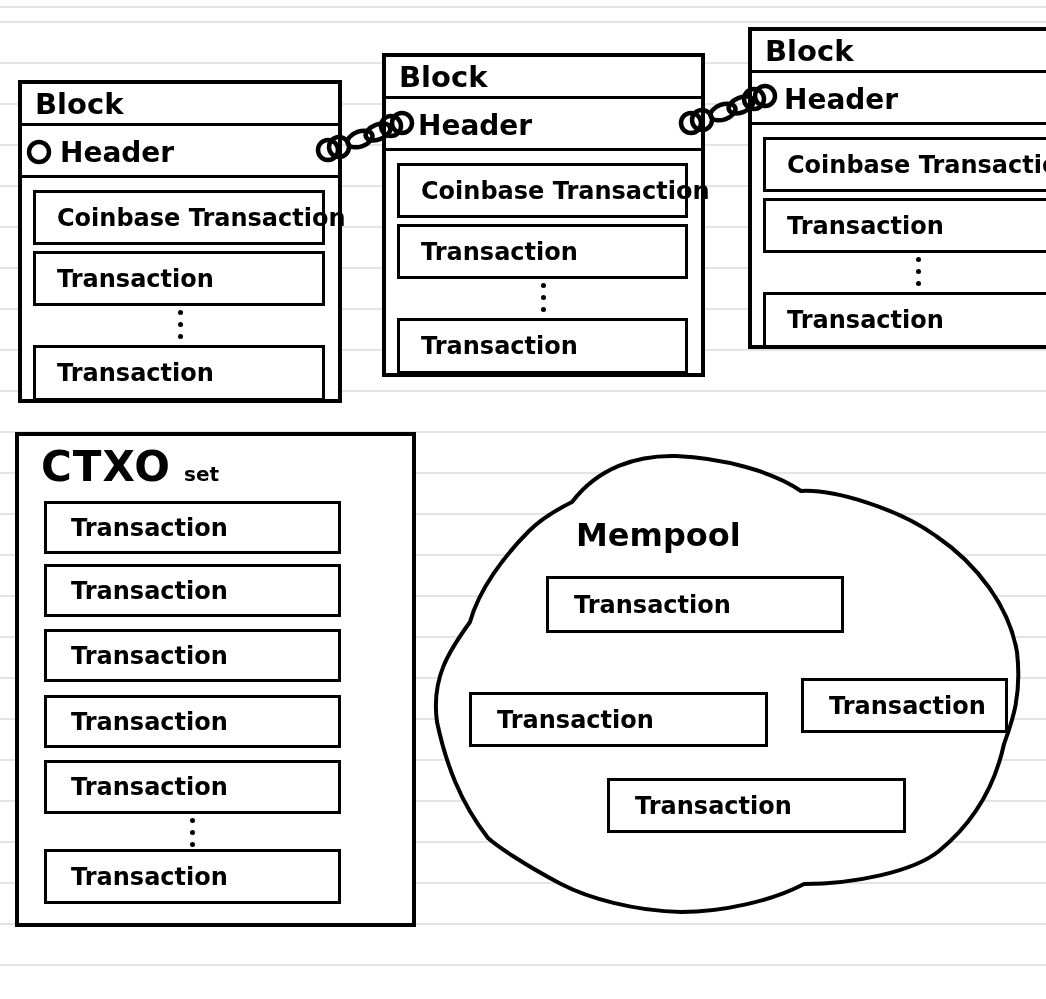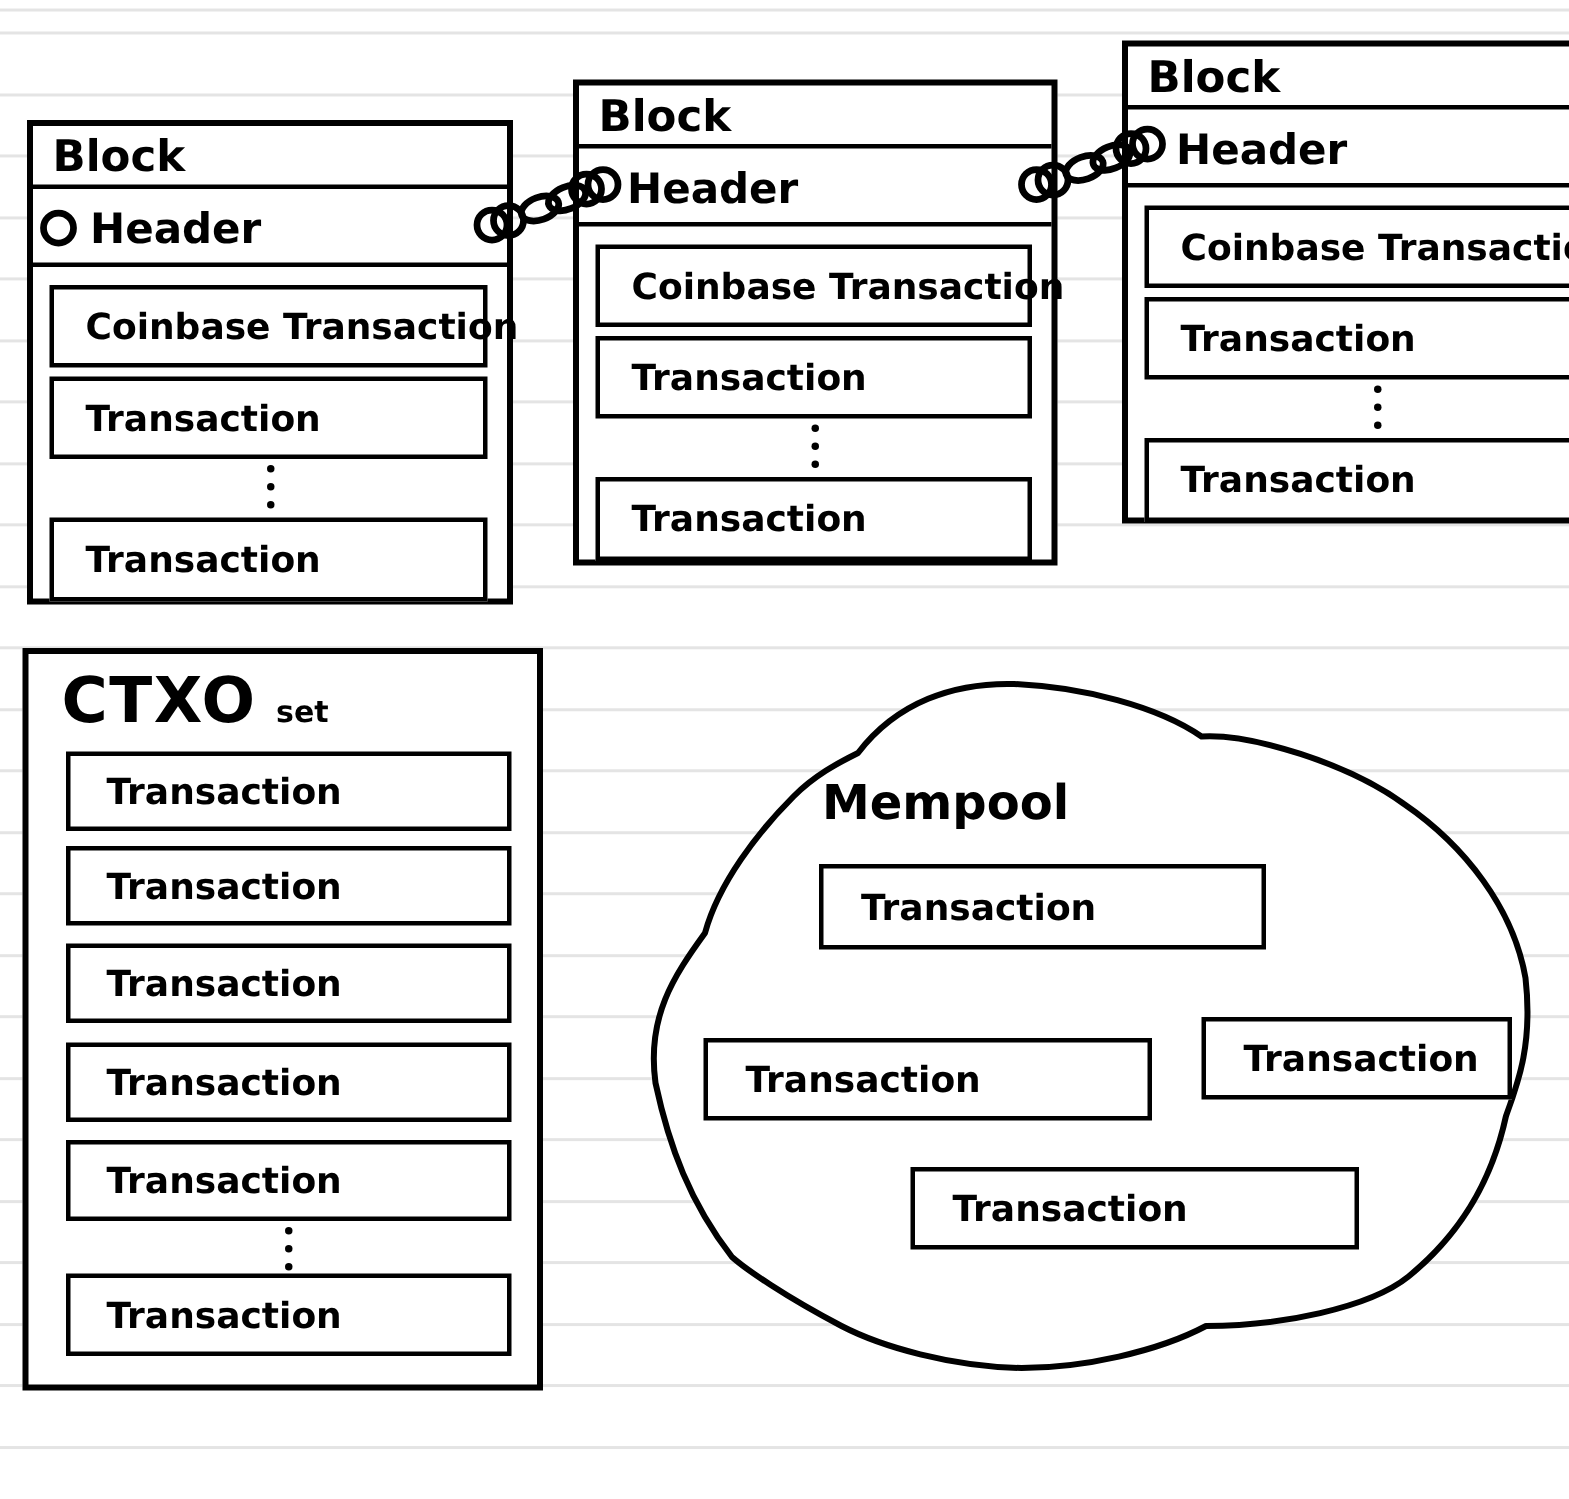--- a/index.html
+++ b/index.html
@@ -33,36 +33,36 @@
   .block .tx.t2{top:167px;}
   .block .tx.t3{top:261px;height:56px;}
 
   
   .dots{position:absolute;display:flex;flex-direction:column;align-items:center;gap:7px;z-index:2;}
   .dots i{width:5px;height:5px;border-radius:50%;background:#000;}
   .block .dots{left:0;right:0;top:226px;}
   .b3 .dots{right:-16px;}
 
   
-  .ctxo{position:absolute;z-index:2;left:15px;top:432px;width:347px;height:495px;background:#fff;border:4px solid #000;}
+  .ctxo{position:absolute;z-index:2;left:15px;top:432px;width:401px;height:495px;background:#fff;border:4px solid #000;}
   .ctxo-title{position:absolute;left:22px;top:6px;display:flex;align-items:baseline;gap:13px;white-space:nowrap;}
   .ctxo-title .big{font-size:42px;font-weight:600;letter-spacing:1px;}
   .ctxo-title .small{font-size:20px;font-weight:600;}
   .ctxo .tx{position:absolute;left:25px;width:297px;height:53px;border:3px solid #000;background:#fff;
     display:flex;align-items:center;padding-left:24px;font-size:24px;font-weight:600;}
   .ctxo .c1{top:65px;}
   .ctxo .c2{top:128px;}
   .ctxo .c3{top:193px;}
   .ctxo .c4{top:259px;}
   .ctxo .c5{top:324px;height:54px;}
   .ctxo .dots{left:25px;width:297px;top:382px;}
   .ctxo .c6{top:413px;height:55px;}
 
   
-  .mempool-title{position:absolute;z-index:2;left:548px;top:516px;font-size:32px;font-weight:600;white-space:nowrap;}
+  .mempool-title{position:absolute;z-index:2;left:576px;top:516px;font-size:32px;font-weight:600;white-space:nowrap;}
   .mp-tx{position:absolute;z-index:2;border:3px solid #000;background:#fff;
     display:flex;align-items:center;padding-left:25px;font-size:24px;font-weight:600;white-space:nowrap;}
   .mp1{left:546px;top:576px;width:298px;height:57px;}
   .mp2{left:469px;top:692px;width:299px;height:55px;}
   .mp3{left:801px;top:678px;width:207px;height:55px;}
   .mp4{left:607px;top:778px;width:299px;height:55px;}
 </style>
 </head>
 <body>
 

